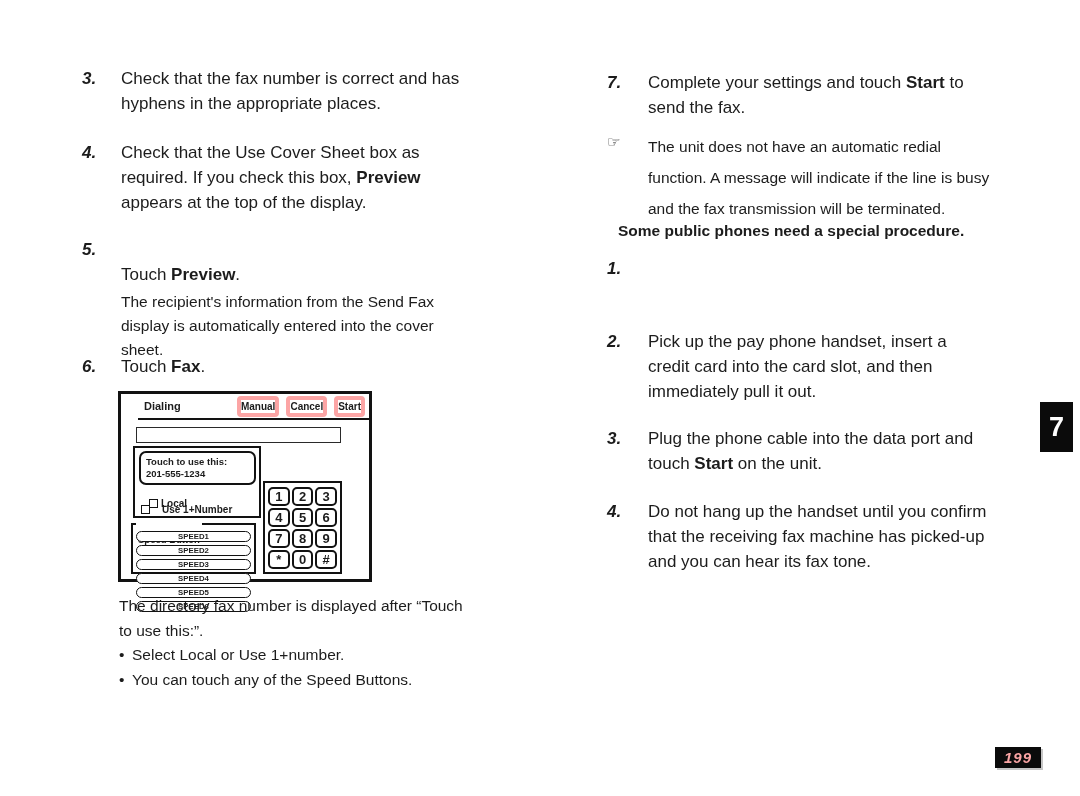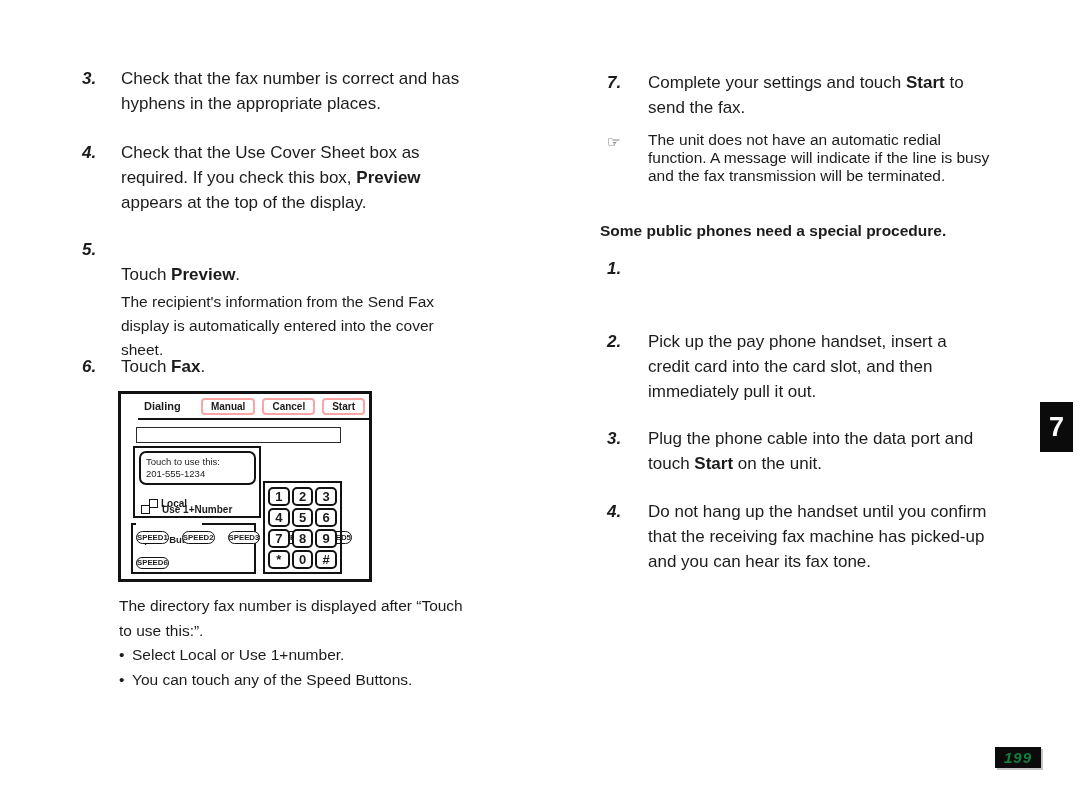--- a/index.html
+++ b/index.html
@@ -14,67 +14,67 @@
   .step { display:flex; align-items:flex-start; }
   .step .num { font-weight:bold; font-style:italic; font-size:17px; line-height:25px; flex:none; }
   .lnum { width:39px; }
   .rnum { width:41px; }
   .step .txt { font-size:17px; line-height:25px; white-space:pre-line; }
   .sub { font-size:15.5px; line-height:24px; margin-top:3px; white-space:pre-line; }
 
   
   .note { display:flex; align-items:flex-start; }
   .note .nicon { width:41px; flex:none; font-size:15px; line-height:22px; font-family:"DejaVu Sans", sans-serif; }
-  .note .ntxt { font-size:15.5px; line-height:18px; white-space:pre-line; }
-
-  .heading { font-weight:bold; font-size:15.5px; }
+  .note .ntxt { font-size:15.5px; line-height:31px; white-space:pre-line; }
+
+  .heading { font-weight:bold; font-size:15.5px;margin-left:18px; }
 
   
   .caption { font-size:15.5px; line-height:24.5px; width:404px; }
   .caption .ctext { white-space:pre-line; }
   .bullet-row { display:flex; }
   .bullet-row .bg { width:13px; flex:none; }
 
   
   .dialog { position:absolute; left:118px; top:391px; width:254px; height:191px;
             border:3px solid #121212; background:#fff; }
   .dlg-titlebar { position:absolute; left:17px; top:0; right:0; height:26px;
             border-bottom:2px solid #121212; display:flex; align-items:center; padding:0 4px 0 6px; }
   .dlg-title { font-weight:bold; font-size:11px; flex:1; }
-  .dlg-btn { font-weight:bold; font-size:10px; border:2px solid #fca5a5; border-radius:4px;
-            padding:1px 8px; margin-left:7px; background:#fff; }
+  .dlg-btn { font-weight:bold; font-size:10px; border:4px solid #fca5a5; border-radius:4px;
+            padding:1px 0; margin-left:7px; background:#fff; }
   .dlg-input { position:absolute; left:15px; top:33px; width:205px; height:16px;
             border:1.5px solid #2a2a2a; background:#fff; }
   .left-panel { position:absolute; left:12px; top:52px; width:128px; height:72px;
             border:2px solid #121212; }
   .touch-box { position:absolute; left:4px; top:3px; width:117px; height:34px;
             border:2px solid #121212; border-radius:7px; padding:3px 5px;
-            font-weight:normal; font-size:9.5px; line-height:12px; }
+            font-weight:bold; font-size:9.5px; line-height:12px; }
   .cbx-row { position:absolute; left:6px; display:flex; align-items:center; gap:3px;
             font-weight:bold; font-size:10px; }
   .cbx { width:9px; height:9px; border:1.5px solid #121212; display:inline-block; flex:none; background:#fff; }
   .speed-group { position:absolute; left:10px; top:129px; width:125px; height:51px;
             border:2px solid #121212; }
   .speed-legend { position:absolute; top:-7px; left:3px; background:#fff; padding:16px 2px;
             font-weight:bold; font-size:9.5px; white-space:nowrap; }
   .speed-btns { position:absolute; left:3px; right:3px; top:6px; bottom:3px;
-            display:grid; grid-template-columns:repeat(5,1fr); gap:13px; }
+            display:grid; grid-template-columns:repeat(1,1fr); gap:3px; }
   .speed-btn { border:1.5px solid #121212; border-radius:7px; font-weight:bold; font-size:7.8px;
             display:flex; align-items:center; justify-content:center; background:#fff; }
   .keypad { position:absolute; left:142px; top:87px; width:79px; height:93px;
             border:2px solid #121212; padding:4px 3px; display:grid;
             grid-template-columns:repeat(3,1fr); gap:2px; }
   .key { border:2px solid #121212; border-radius:5px; font-weight:bold; font-size:13px;
             display:flex; align-items:center; justify-content:center; background:#fff; }
 
   
   .tab7 { position:absolute; left:1040px; top:402px; width:33px; height:50px; background:#0b0b0b;
             color:#fff; font-weight:bold; font-size:27px; display:flex; align-items:center; justify-content:center; }
   .page-badge { position:absolute; left:995px; top:747px; width:46px; height:21px; background:#0b0b0b;
-            color:#15803d; font-weight:bold; font-style:italic; font-size:15px; letter-spacing:1px;
+            color:#fca5a5; font-weight:bold; font-style:italic; font-size:15px; letter-spacing:1px;
             display:flex; align-items:center; justify-content:center; box-shadow:2px 2px 0 0 #c6c6c6; }
 </style>
 </head>
 <body>
 
 <div class="page">
 
   <div class="step abs" style="left:82px; top:66px;">
     <span class="num lnum">3.</span>
     <span class="txt">Check that the fax number is correct and has

